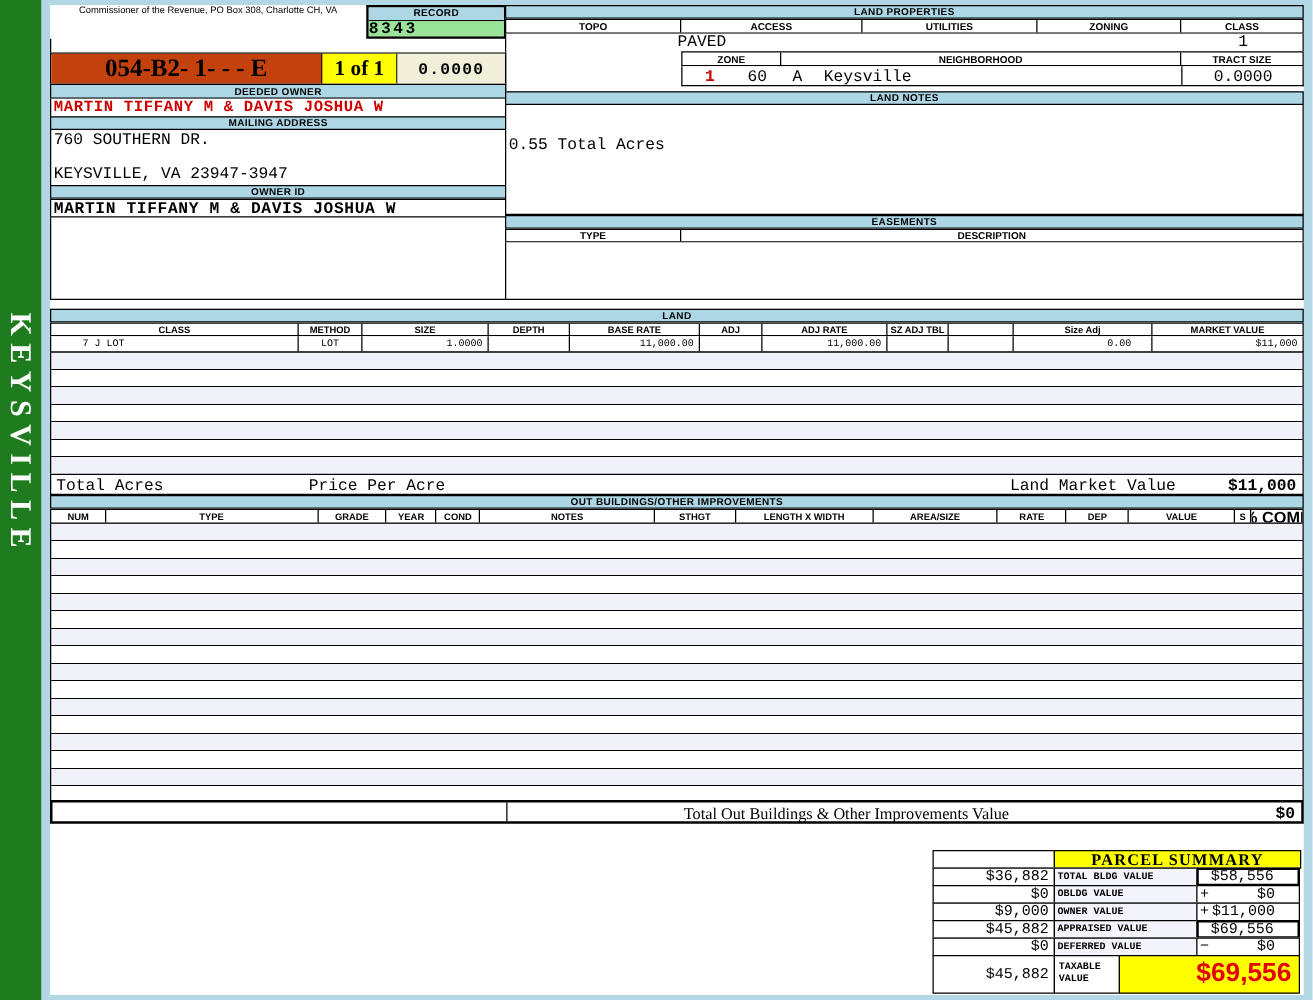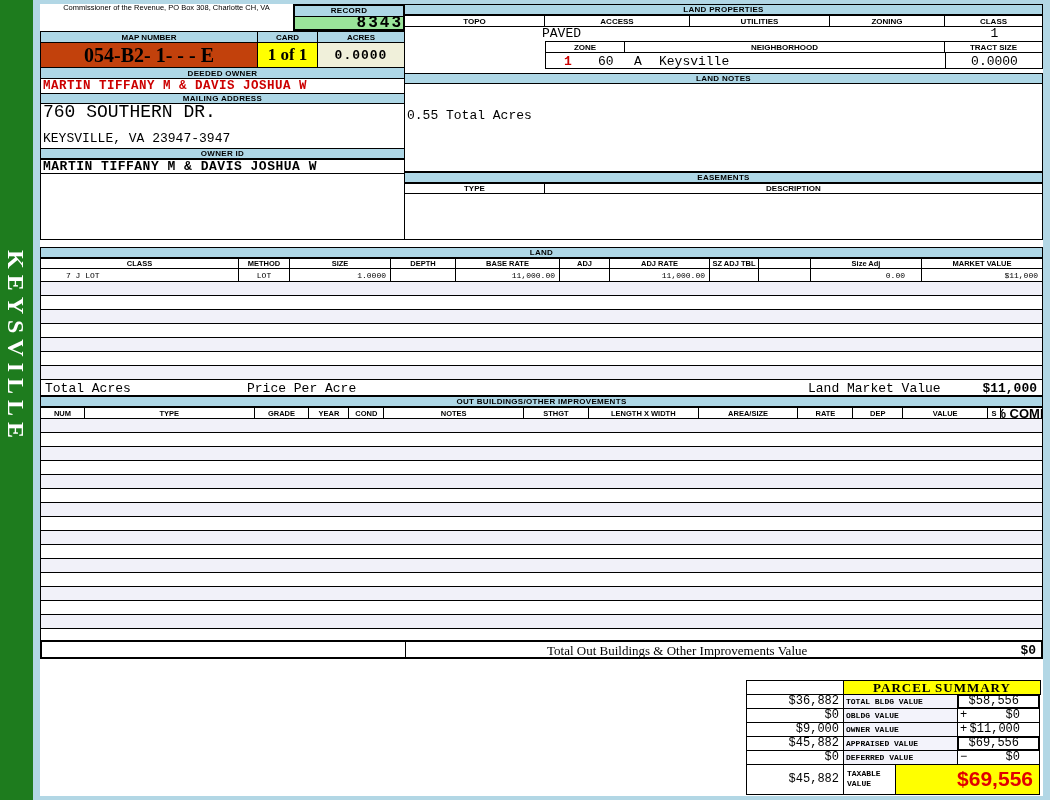--- a/index.html
+++ b/index.html
@@ -62,41 +62,36 @@
   <div class="abs white-backing" style="left:40px;top:4px;width:1003px;height:792px;"></div>
 
   <div class="abs" style="left:40px;top:4px;width:365px;height:236px;border:1px solid #000;background:#fff;"></div>
 
   <div class="abs" style="left:40px;top:4px;width:253px;height:27px;background:#fff;">
     <div style="font-size:7.5px;text-align:center;line-height:8px;">Commissioner of the Revenue, PO Box 308, Charlotte CH, VA</div>
   </div>
 
   <div class="abs" style="left:293px;top:4px;width:112px;height:27px;border:2px solid #000;">
     <div class="bar" style="height:11px;border:none;border-bottom:1px solid #000;line-height:10px;">RECORD</div>
-    <div class="mono" style="height:12px;background:#9ae49a;font-size:16px;font-weight:bold;text-align:right;line-height:12px;letter-spacing:2px;">8343</div>
-  </div>
-
-  <div class="abs cellrow" style="left:40px;top:31px;width:365px;height:12px;">
-    <div style="width:217px;background:#aed7e6;">MAP NUMBER</div>
-    <div style="width:60px;background:#aed7e6;">CARD</div>
-    <div style="width:86px;background:#aed7e6;">ACRES</div>
-  </div>
+    <div class="mono" style="height:12px;background:#9ae49a;font-size:13px;font-weight:bold;text-align:left;line-height:12px;letter-spacing:2px;">8343</div>
+  </div>
+
 
   <div class="abs cellrow" style="left:40px;top:42px;width:365px;height:26px;">
     <div class="serif pre" style="width:217px;background:#c2410c;font-size:20px;font-weight:bold;">054-B2- 1-  -  -  E</div>
     <div class="serif" style="width:60px;background:#ffff00;font-size:17px;font-weight:bold;">1 of 1</div>
     <div class="mono" style="width:86px;background:#f0f0da;font-size:13px;font-weight:bold;letter-spacing:1px;">0.0000</div>
   </div>
 
   <div class="abs bar" style="left:40px;top:67px;width:365px;height:12px;line-height:11px;">DEEDED OWNER</div>
   <div class="abs mono red" style="left:40px;top:79px;width:365px;height:14px;border-left:1px solid #000;border-right:1px solid #000;background:#fff;font-size:12.5px;font-weight:bold;line-height:14px;padding-left:2px;letter-spacing:0.5px;white-space:nowrap;">MARTIN TIFFANY M &amp; DAVIS JOSHUA W</div>
 
   <div class="abs bar" style="left:40px;top:93px;width:365px;height:11px;line-height:10px;">MAILING ADDRESS</div>
   <div class="abs" style="left:40px;top:104px;width:365px;height:44px;border-left:1px solid #000;border-right:1px solid #000;background:#fff;">
-    <div class="mono" style="font-size:18px;line-height:14px;padding:1px 0 0 2px;">760 SOUTHERN DR.</div>
+    <div class="mono" style="font-size:13px;line-height:14px;padding:1px 0 0 2px;">760 SOUTHERN DR.</div>
     <div class="mono" style="font-size:13px;line-height:14px;padding:13px 0 0 2px;">KEYSVILLE, VA 23947-3947</div>
   </div>
 
   <div class="abs bar" style="left:40px;top:148px;width:365px;height:11px;line-height:10px;">OWNER ID</div>
   <div class="abs mono" style="left:40px;top:159px;width:365px;height:15px;border:1px solid #000;background:#fff;font-size:13px;font-weight:bold;line-height:14px;padding-left:2px;letter-spacing:0.5px;white-space:nowrap;">MARTIN TIFFANY M &amp; DAVIS JOSHUA W</div>
 
   <div class="abs bar" style="left:404px;top:4px;width:639px;height:11px;">LAND PROPERTIES</div>
 
   <div class="abs cellrow" style="left:404px;top:15px;width:639px;height:12px;">
     <div style="width:140px;">TOPO</div>

